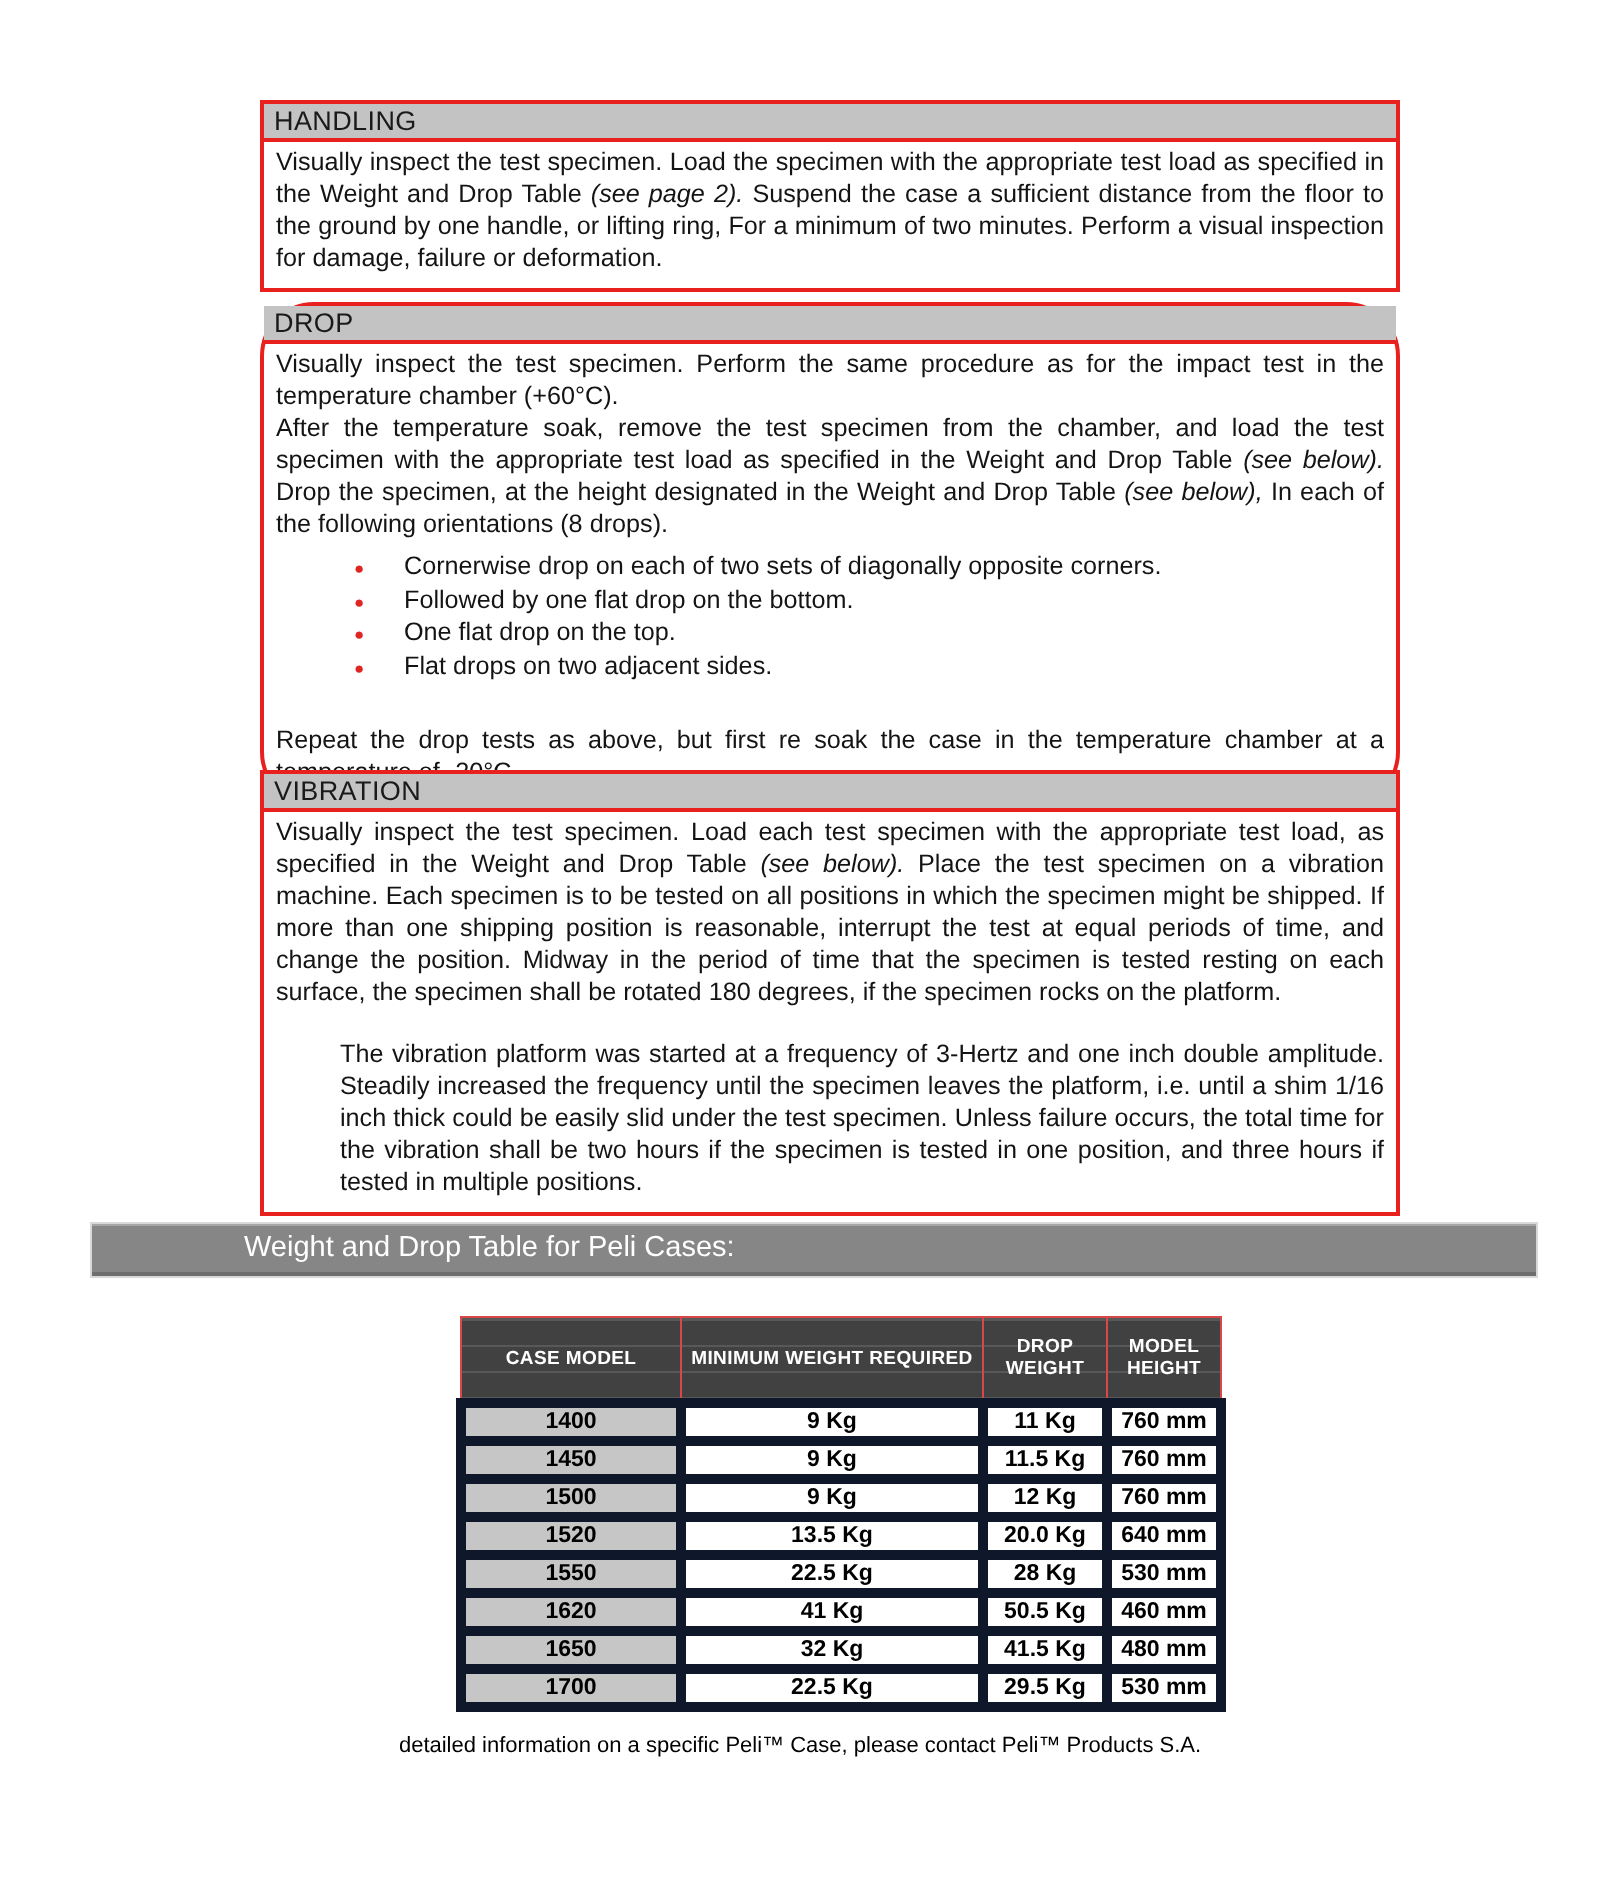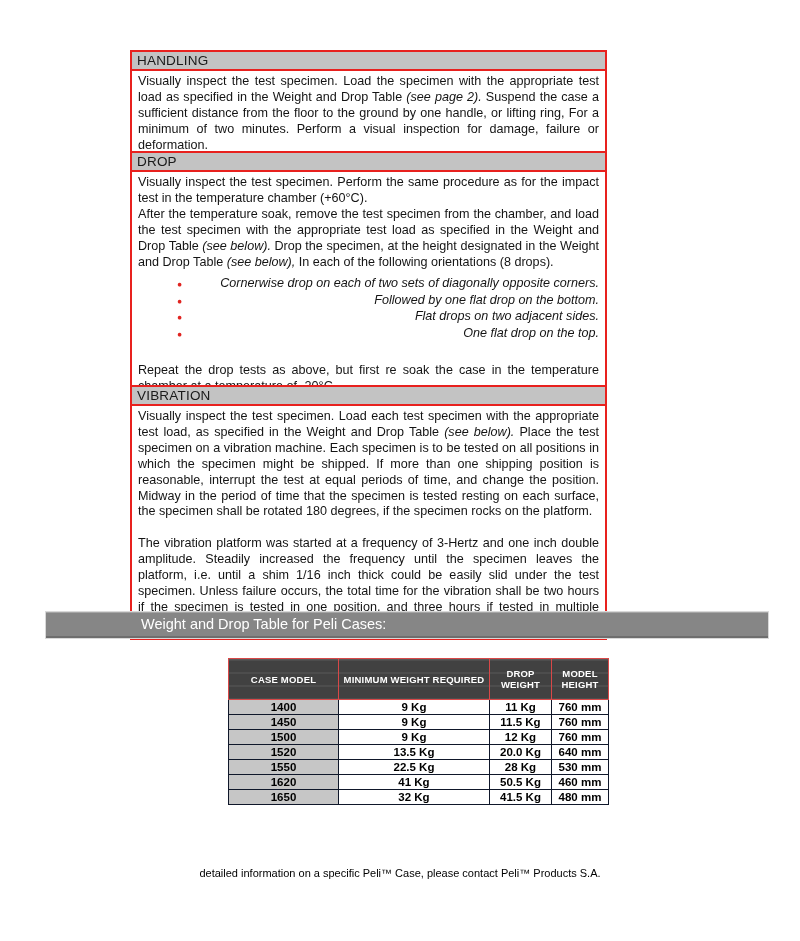--- a/index.html
+++ b/index.html
@@ -3,96 +3,96 @@
 <meta charset="utf-8">
 <style>
   html,body{margin:0;padding:0;background:#ffffff;}
   #page{
     position:relative;width:800px;height:941px;background:#ffffff;
     font-family:"Liberation Sans","DejaVu Sans",sans-serif;color:#111;
     overflow:hidden;
   }
   
   .section{
-    position:absolute;left:130px;width:477px;box-sizing:border-box;
+    position:absolute;left:130px;width:570px;box-sizing:border-box;
     border:2px solid #e8211e;background:#ffffff;
   }
   .section-header{
     background:#c3c3c3;border-bottom:2px solid #e8211e;
     padding:1px 5px 0 5px;font-size:13.5px;line-height:16px;height:16px;
     color:#1a1a1a;letter-spacing:.2px;
   }
   .section-body{
     padding:3px 6px 6px 6px;font-size:12.6px;line-height:15.9px;
     text-align:justify;color:#141414;
   }
   .section-body p{margin:0;}
-  .section-body p.gap-top{margin-top:16px;}
+  .section-body p.gap-top{margin-top:16px;margin-left:32px;}
   .section-body p.small-gap-top{margin-top:22px;}
   ul.bullets{
-    list-style:none;margin:5px 0 4px 0;padding:0 0 0 64px;text-align:right;font-style:italic;
+    list-style:none;margin:5px 0 4px 0;padding:0 0 0 64px;text-align:left;
   }
   ul.bullets li{position:relative;line-height:16.4px;}
   ul.bullets li::before{
     content:"\25CF";position:absolute;left:-25px;top:1px;
     font-size:8.5px;color:#e02420;
   }
   
   #banner{
     position:absolute;top:612px;left:46px;width:722px;height:26px;
     box-sizing:border-box;background:#868686;
     box-shadow:inset 0 1px 0 #a5a5a5,inset 0 -2px 0 #6e6e6e,0 0 0 1px #d9d9d9;
-    color:#ffffff;font-size:14.5px;line-height:25px;padding-left:95px;
+    color:#ffffff;font-size:14.5px;line-height:25px;padding-left:76px;
   }
   
   #wdtable{
     position:absolute;top:658px;left:228px;width:380px;
     border-collapse:collapse;table-layout:fixed;
     border:1px solid #b03838;
   }
   #wdtable th{
     background-color:#414141;
     background-image:repeating-linear-gradient(to bottom,rgba(255,255,255,.12) 0 1px,transparent 1px 13px);
     color:#ffffff;font-size:9.5px;font-weight:700;height:40px;
     border:1px solid #d84848;padding:0 4px;text-align:center;vertical-align:middle;
     letter-spacing:.2px;
   }
   #wdtable td{
     height:14px;line-height:14px;font-size:11.5px;font-weight:700;
-    text-align:center;border:1px solid #0f172a;padding:0;background:#ffffff;color:#000;
+    text-align:center;border:5px solid #0f172a;padding:0;background:#ffffff;color:#000;
   }
   #wdtable td.c-model{background:#c6c6c6;}
   
   #footer{
     position:absolute;top:866px;left:0;width:800px;text-align:center;
     font-size:11px;line-height:15px;color:#000;
   }
 </style>
 </head>
 <body>
 
 <div id="page">
 
   <div class="section" style="top:50px;">
     <div class="section-header">HANDLING</div>
     <div class="section-body">
       <p><span>Visually inspect the test specimen. Load the specimen with the appropriate test load as specified in the Weight and Drop Table </span><span style="font-style: italic;">(see page 2).</span><span> Suspend the case a sufficient distance from the floor to the ground by one handle, or lifting ring, For a minimum of two minutes. Perform a visual inspection for damage, failure or deformation.</span></p>
     </div>
   </div>
 
-  <div class="section" style="top:151px;">
+  <div class="section" style="top:151px;border-radius:27px;">
     <div class="section-header">DROP</div>
     <div class="section-body">
       <p><span>Visually inspect the test specimen. Perform the same procedure as for the impact test in the temperature chamber (+60°C).</span></p>
       <p><span>After the temperature soak, remove the test specimen from the chamber, and load the test specimen with the appropriate test load as specified in the Weight and Drop Table </span><span style="font-style: italic;">(see below).</span><span> Drop the specimen, at the height designated in the Weight and Drop Table </span><span style="font-style: italic;">(see below),</span><span> In each of the following orientations (8 drops).</span></p>
       <ul class="bullets">
           <li>Cornerwise drop on each of two sets of diagonally opposite corners.</li>
           <li>Followed by one flat drop on the bottom.</li>
+          <li>One flat drop on the top.</li>
           <li>Flat drops on two adjacent sides.</li>
-          <li>One flat drop on the top.</li>
         </ul>
       <p class="small-gap-top"><span>Repeat the drop tests as above, but first re soak the case in the temperature chamber at a temperature of -20°C.</span></p>
     </div>
   </div>
 
   <div class="section" style="top:385px;">
     <div class="section-header">VIBRATION</div>
     <div class="section-body">
       <p><span>Visually inspect the test specimen. Load each test specimen with the appropriate test load, as specified in the Weight and Drop Table </span><span style="font-style: italic;">(see below).</span><span> Place the test specimen on a vibration machine. Each specimen is to be tested on all positions in which the specimen might be shipped. If more than one shipping position is reasonable, interrupt the test at equal periods of time, and change the position. Midway in the period of time that the specimen is tested resting on each surface, the specimen shall be rotated 180 degrees, if the specimen rocks on the platform.</span></p>
       <p class="gap-top"><span>The vibration platform was started at a frequency of 3-Hertz and one inch double amplitude. Steadily increased the frequency until the specimen leaves the platform, i.e. until a shim 1/16 inch thick could be easily slid under the test specimen. Unless failure occurs, the total time for the vibration shall be two hours if the specimen is tested in one position, and three hours if tested in multiple positions.</span></p>
@@ -154,20 +154,26 @@
           <td>41 Kg</td>
           <td>50.5 Kg</td>
           <td>460 mm</td>
         </tr>
         <tr>
           <td class="c-model">1650</td>
           <td>32 Kg</td>
           <td>41.5 Kg</td>
           <td>480 mm</td>
         </tr>
+        <tr>
+          <td class="c-model">1700</td>
+          <td>22.5 Kg</td>
+          <td>29.5 Kg</td>
+          <td>530 mm</td>
+        </tr>
       </tbody>
   </table>
 
   <div id="footer">
     <div>detailed information on a specific Peli™ Case, please contact Peli™ Products S.A.</div>
   </div>
 
 </div>
 
 </body></html>

